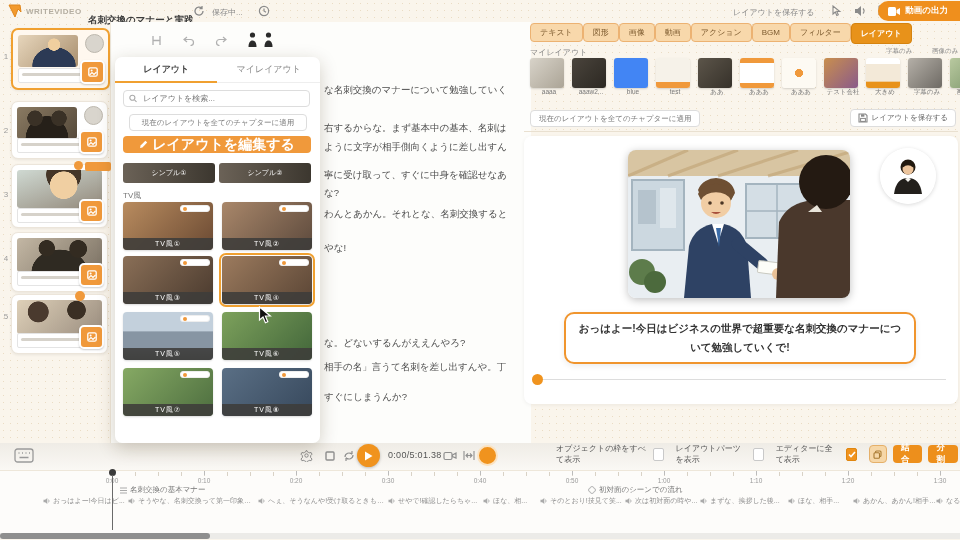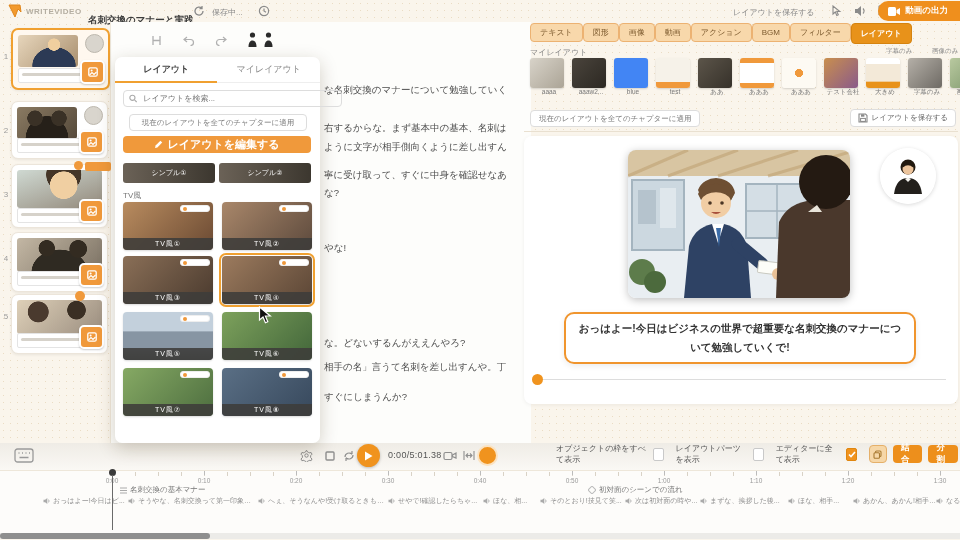--- a/index.html
+++ b/index.html
@@ -36,26 +36,26 @@
 
   
   #editorcol{left:110px;top:22px;width:420px;height:421px;background:#fdfdfb;border-left:1px solid #f0e9dc}
   .sline{position:absolute;left:213px;font-size:9.5px;color:#4c4c4c;white-space:nowrap}
 
   
   #popup{left:115px;top:57px;width:205px;height:386px;background:#fff;border-radius:7px;
          box-shadow:0 5px 18px rgba(60,40,10,.22);z-index:5}
   .ptab{width:50%;height:25px;display:flex;align-items:center;justify-content:center;font-size:9px;color:#8a8a8a}
   .ptab.on{color:#444;font-weight:bold}
-  #psearch{position:absolute;left:8px;top:33px;width:219px;height:17px;border:1px solid #ddd;border-radius:4px;display:flex;align-items:center;gap:4px;padding:0 5px;box-sizing:border-box}
+  #psearch{position:absolute;left:8px;top:33px;width:187px;height:17px;border:1px solid #ddd;border-radius:4px;display:flex;align-items:center;gap:4px;padding:0 5px;box-sizing:border-box}
   #psearch input{border:0;outline:0;width:100%;font-size:8px;color:#666;background:transparent;font-family:inherit}
   #papply{position:absolute;left:14px;top:57px;width:176px;height:15px;border:1px solid #ddd;border-radius:4px;
           font-size:7.5px;color:#777;display:flex;align-items:center;justify-content:center;background:#fff}
   #pedit{position:absolute;left:8px;top:79px;width:188px;height:17px;background:#f0993b;border-radius:4px;
-         color:#fff;font-size:11px;font-weight:bold;display:flex;align-items:center;justify-content:center;gap:4px}
+         color:#fff;font-size:14px;font-weight:bold;display:flex;align-items:center;justify-content:center;gap:4px}
   .simp{position:absolute;top:106px;width:92px;height:20px;border-radius:3px;display:flex;align-items:center;justify-content:center;
         background:linear-gradient(90deg,#6b6257,#3c372f);color:#fff;font-size:7px}
   #tvhead{position:absolute;left:8px;top:133px;font-size:8px;color:#777}
   .tvcell{position:absolute;width:90px;height:48px;border-radius:4px;overflow:hidden;box-shadow:0 1px 2px rgba(0,0,0,.15)}
   .tvcell.sel{outline:2px solid #f0a030;outline-offset:1px}
   .tvcap{position:absolute;left:0;right:0;bottom:0;height:12px;background:rgba(62,60,58,.88);color:#fff;
          font-size:7px;display:flex;align-items:center;justify-content:center;letter-spacing:1px}
   .pill{position:absolute;right:3px;top:3px;width:30px;height:7px;background:#fff;border-radius:3px;border:1px solid #eee;display:flex;align-items:center;gap:2px;padding:0 2px;box-sizing:border-box}
   .pill i{width:4px;height:4px;border-radius:50%;background:#f0993b}
   .t1{background:linear-gradient(135deg,#b98c5f,#6b4a33)}
@@ -198,20 +198,21 @@
       <svg width="11" height="16" viewBox="0 0 11 16">
           <circle cx="5.5" cy="3" r="2.6" fill="#2b2b2b"></circle>
           <path d="M1.5 15c0-4 1.5-6.5 4-6.5s4 2.5 4 6.5z" fill="#2b2b2b"></path>
         </svg>
     </span>
     <span class="sline" style="top:62px">な名刺交換のマナーについて勉強していく</span>
     <span class="sline" style="top:100px">右するからな。まず基本中の基本、名刺は</span>
     <span class="sline" style="top:119px">ように文字が相手側向くように差し出すん</span>
     <span class="sline" style="top:147px">寧に受け取って、すぐに中身を確認せなあ</span>
     <span class="sline" style="top:165px">な?</span>
+    <span class="sline" style="top:186px">わんとあかん。それとな、名刺交換すると</span>
     <span class="sline" style="top:220px">やな!</span>
     <span class="sline" style="top:315px">な。どないするんがええんやろ?</span>
     <span class="sline" style="top:339px">相手の名」言うて名刺を差し出すんや。丁</span>
     <span class="sline" style="top:369px">すぐにしまうんか?</span>
   </div>
 
   <span class="abs chnum" style="left:2px;top:52px">1</span>
   <span class="abs chnum" style="left:2px;top:126px">2</span>
   <span class="abs chnum" style="left:2px;top:190px">3</span>
   <span class="abs chnum" style="left:2px;top:254px">4</span>

